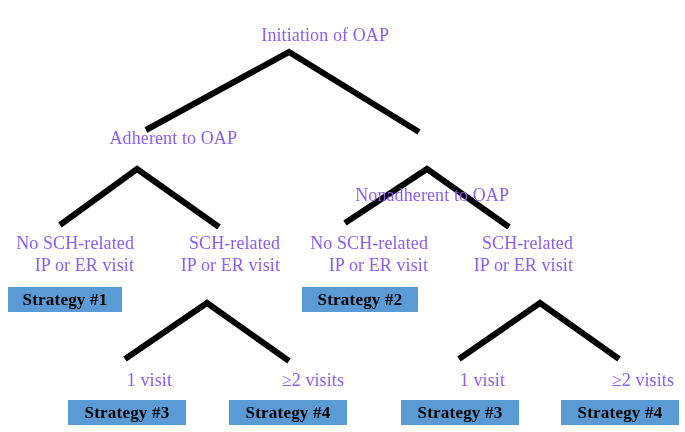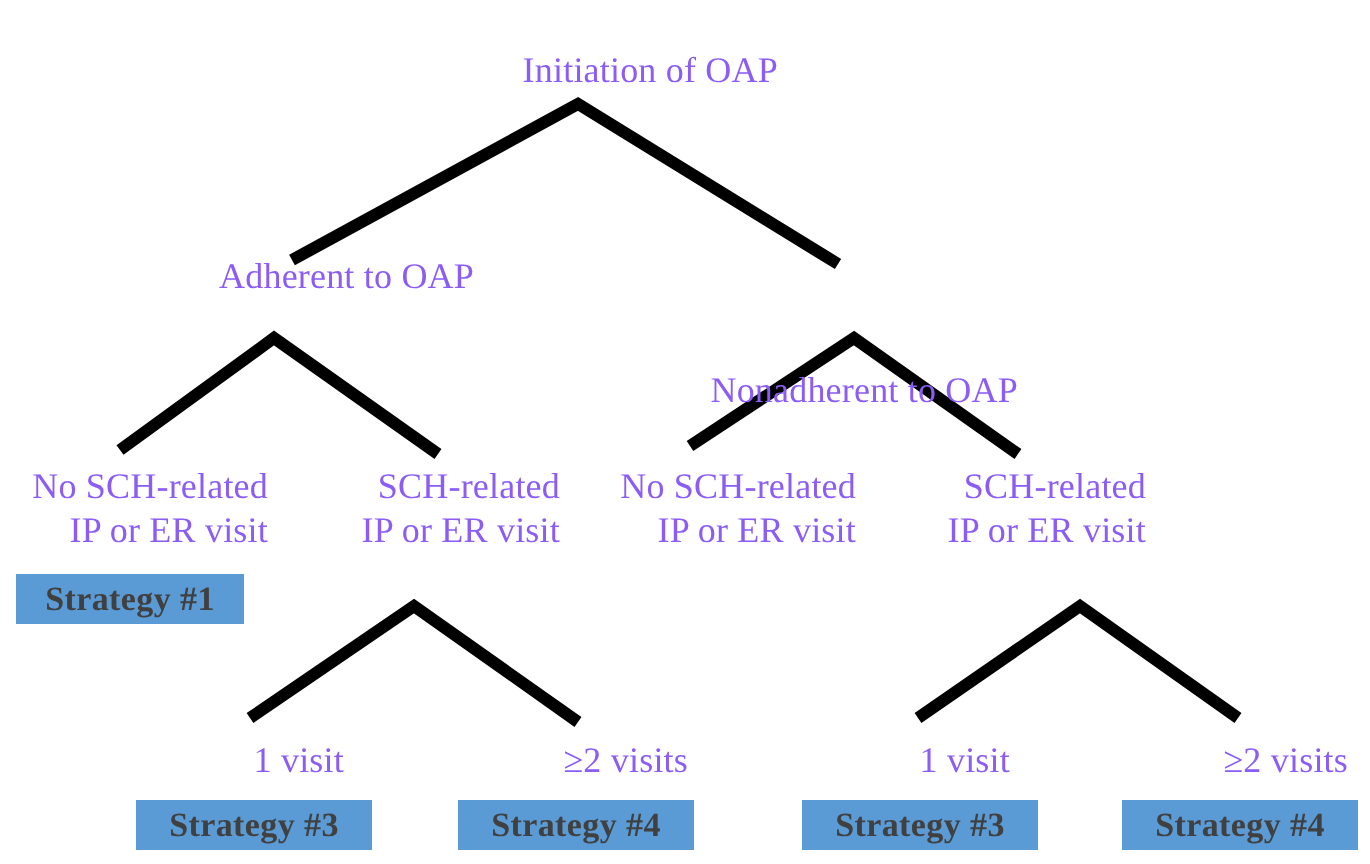--- a/index.html
+++ b/index.html
@@ -32,21 +32,21 @@
     color: #8b5cf6;
     white-space: pre-line;
     letter-spacing: 0.1px;
   }
   .node-label.two-line {
     line-height: 22px;
   }
   .badge {
     position: absolute;
     background: #5B9BD5;
-    color: #404040;
+    color: #000000;
     font-weight: bold;
     font-size: 17px;
     line-height: 25px;
     height: 25px;
     text-align: center;
     letter-spacing: 0.2px;
   }
 </style>
 </head>
 <body>
@@ -76,20 +76,21 @@
   <div class="node-label two-line" style="left:-2px; top:232px; width:136px;">No SCH-related
 IP or ER visit</div>
   <div class="node-label two-line" style="left:144px; top:232px; width:136px;">SCH-related
 IP or ER visit</div>
   <div class="node-label two-line" style="left:292px; top:232px; width:136px;">No SCH-related
 IP or ER visit</div>
   <div class="node-label two-line" style="left:437px; top:232px; width:136px;">SCH-related
 IP or ER visit</div>
 
   <div class="badge" style="left:8px; top:287px; width:114px;">Strategy #1</div>
+  <div class="badge" style="left:302px; top:287px; width:116px;">Strategy #2</div>
 
   <div class="node-label" style="left:82px; top:369px; width:90px;">1 visit</div>
   <div class="node-label" style="left:236px; top:369px; width:108px;">≥2 visits</div>
   <div class="node-label" style="left:415px; top:369px; width:90px;">1 visit</div>
   <div class="node-label" style="left:566px; top:369px; width:108px;">≥2 visits</div>
 
   <div class="badge" style="left:68px; top:400px; width:118px;">Strategy #3</div>
   <div class="badge" style="left:229px; top:400px; width:118px;">Strategy #4</div>
   <div class="badge" style="left:401px; top:400px; width:118px;">Strategy #3</div>
   <div class="badge" style="left:561px; top:400px; width:118px;">Strategy #4</div>

